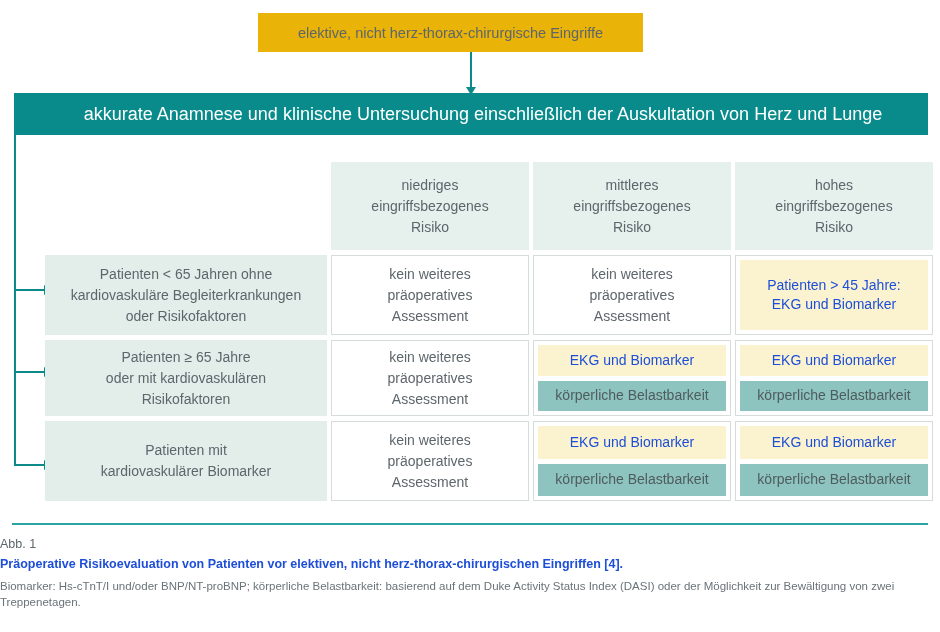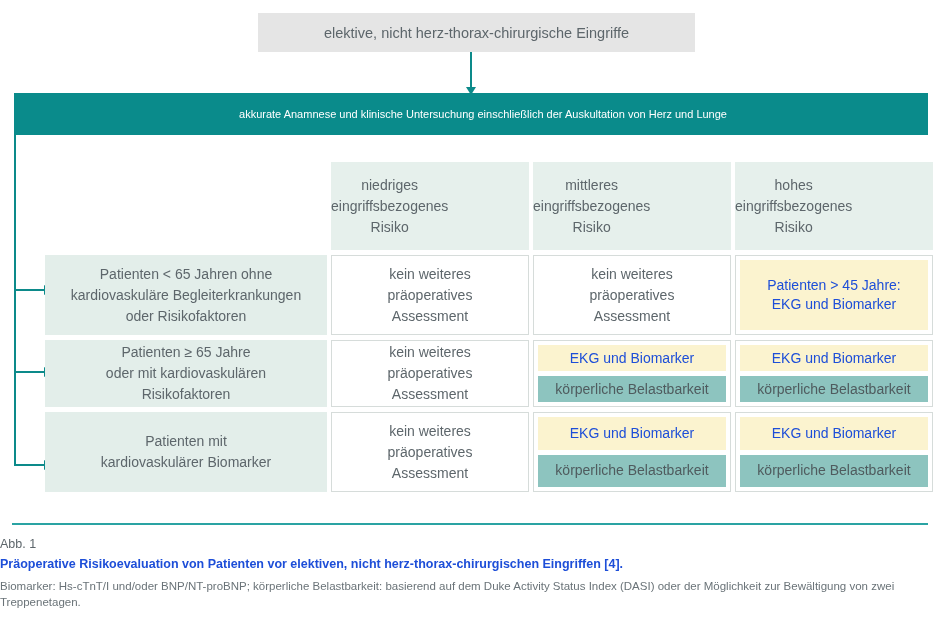--- a/index.html
+++ b/index.html
@@ -14,23 +14,23 @@
     color: #5a6368;
     position: relative;
     overflow: hidden;
   }
 
   
   .top-box {
     position: absolute;
     left: 258px;
     top: 13px;
-    width: 437px;
+    width: 385px;
     height: 39px;
-    background: #e5e5e5;
+    background: #eab308;
     display: flex;
     align-items: center;
     justify-content: center;
     font-size: 14.5px;
     color: #5d666b;
     box-sizing: border-box;
   }
 
   
   .top-arrow {
@@ -58,21 +58,21 @@
     position: absolute;
     left: 14px;
     top: 93px;
     width: 914px;
     height: 42px;
     background: #0a8b8b;
     color: #ffffff;
     display: flex;
     align-items: center;
     justify-content: center;
-    font-size: 11px;
+    font-size: 18px;
     box-sizing: border-box;
     padding-left: 24px;
   }
 
   
   .trunk {
     position: absolute;
     left: 14px;
     top: 135px;
     width: 2px;
@@ -127,21 +127,21 @@
     width: 282px;
     flex: 0 0 282px;
   }
 
   
   .hdr-row .cell-col {
     background: #e6f0ec;
     height: 88px;
     display: flex;
     align-items: center;
-    justify-content: flex-start;
+    justify-content: center;
     text-align: center;
     font-size: 14px;
     line-height: 21px;
     color: #5d666b;
   }
 
   
   .brow .cell-label {
     background: #e3eeea;
     display: flex;
@@ -161,21 +161,21 @@
     align-items: stretch;
     justify-content: center;
     text-align: center;
     font-size: 14px;
     line-height: 21px;
     color: #5d666b;
     padding: 4px;
     gap: 5px;
   }
   .r1 .cell-label, .r1 .cell-col { height: 80px; }
-  .r2 .cell-label, .r2 .cell-col { height: 67px; }
+  .r2 .cell-label, .r2 .cell-col { height: 76px; }
   .r3 .cell-label, .r3 .cell-col { height: 80px; }
 
   .plain {
     display: flex;
     align-items: center;
     justify-content: center;
     height: 100%;
     text-align: center;
   }
   .chip {

